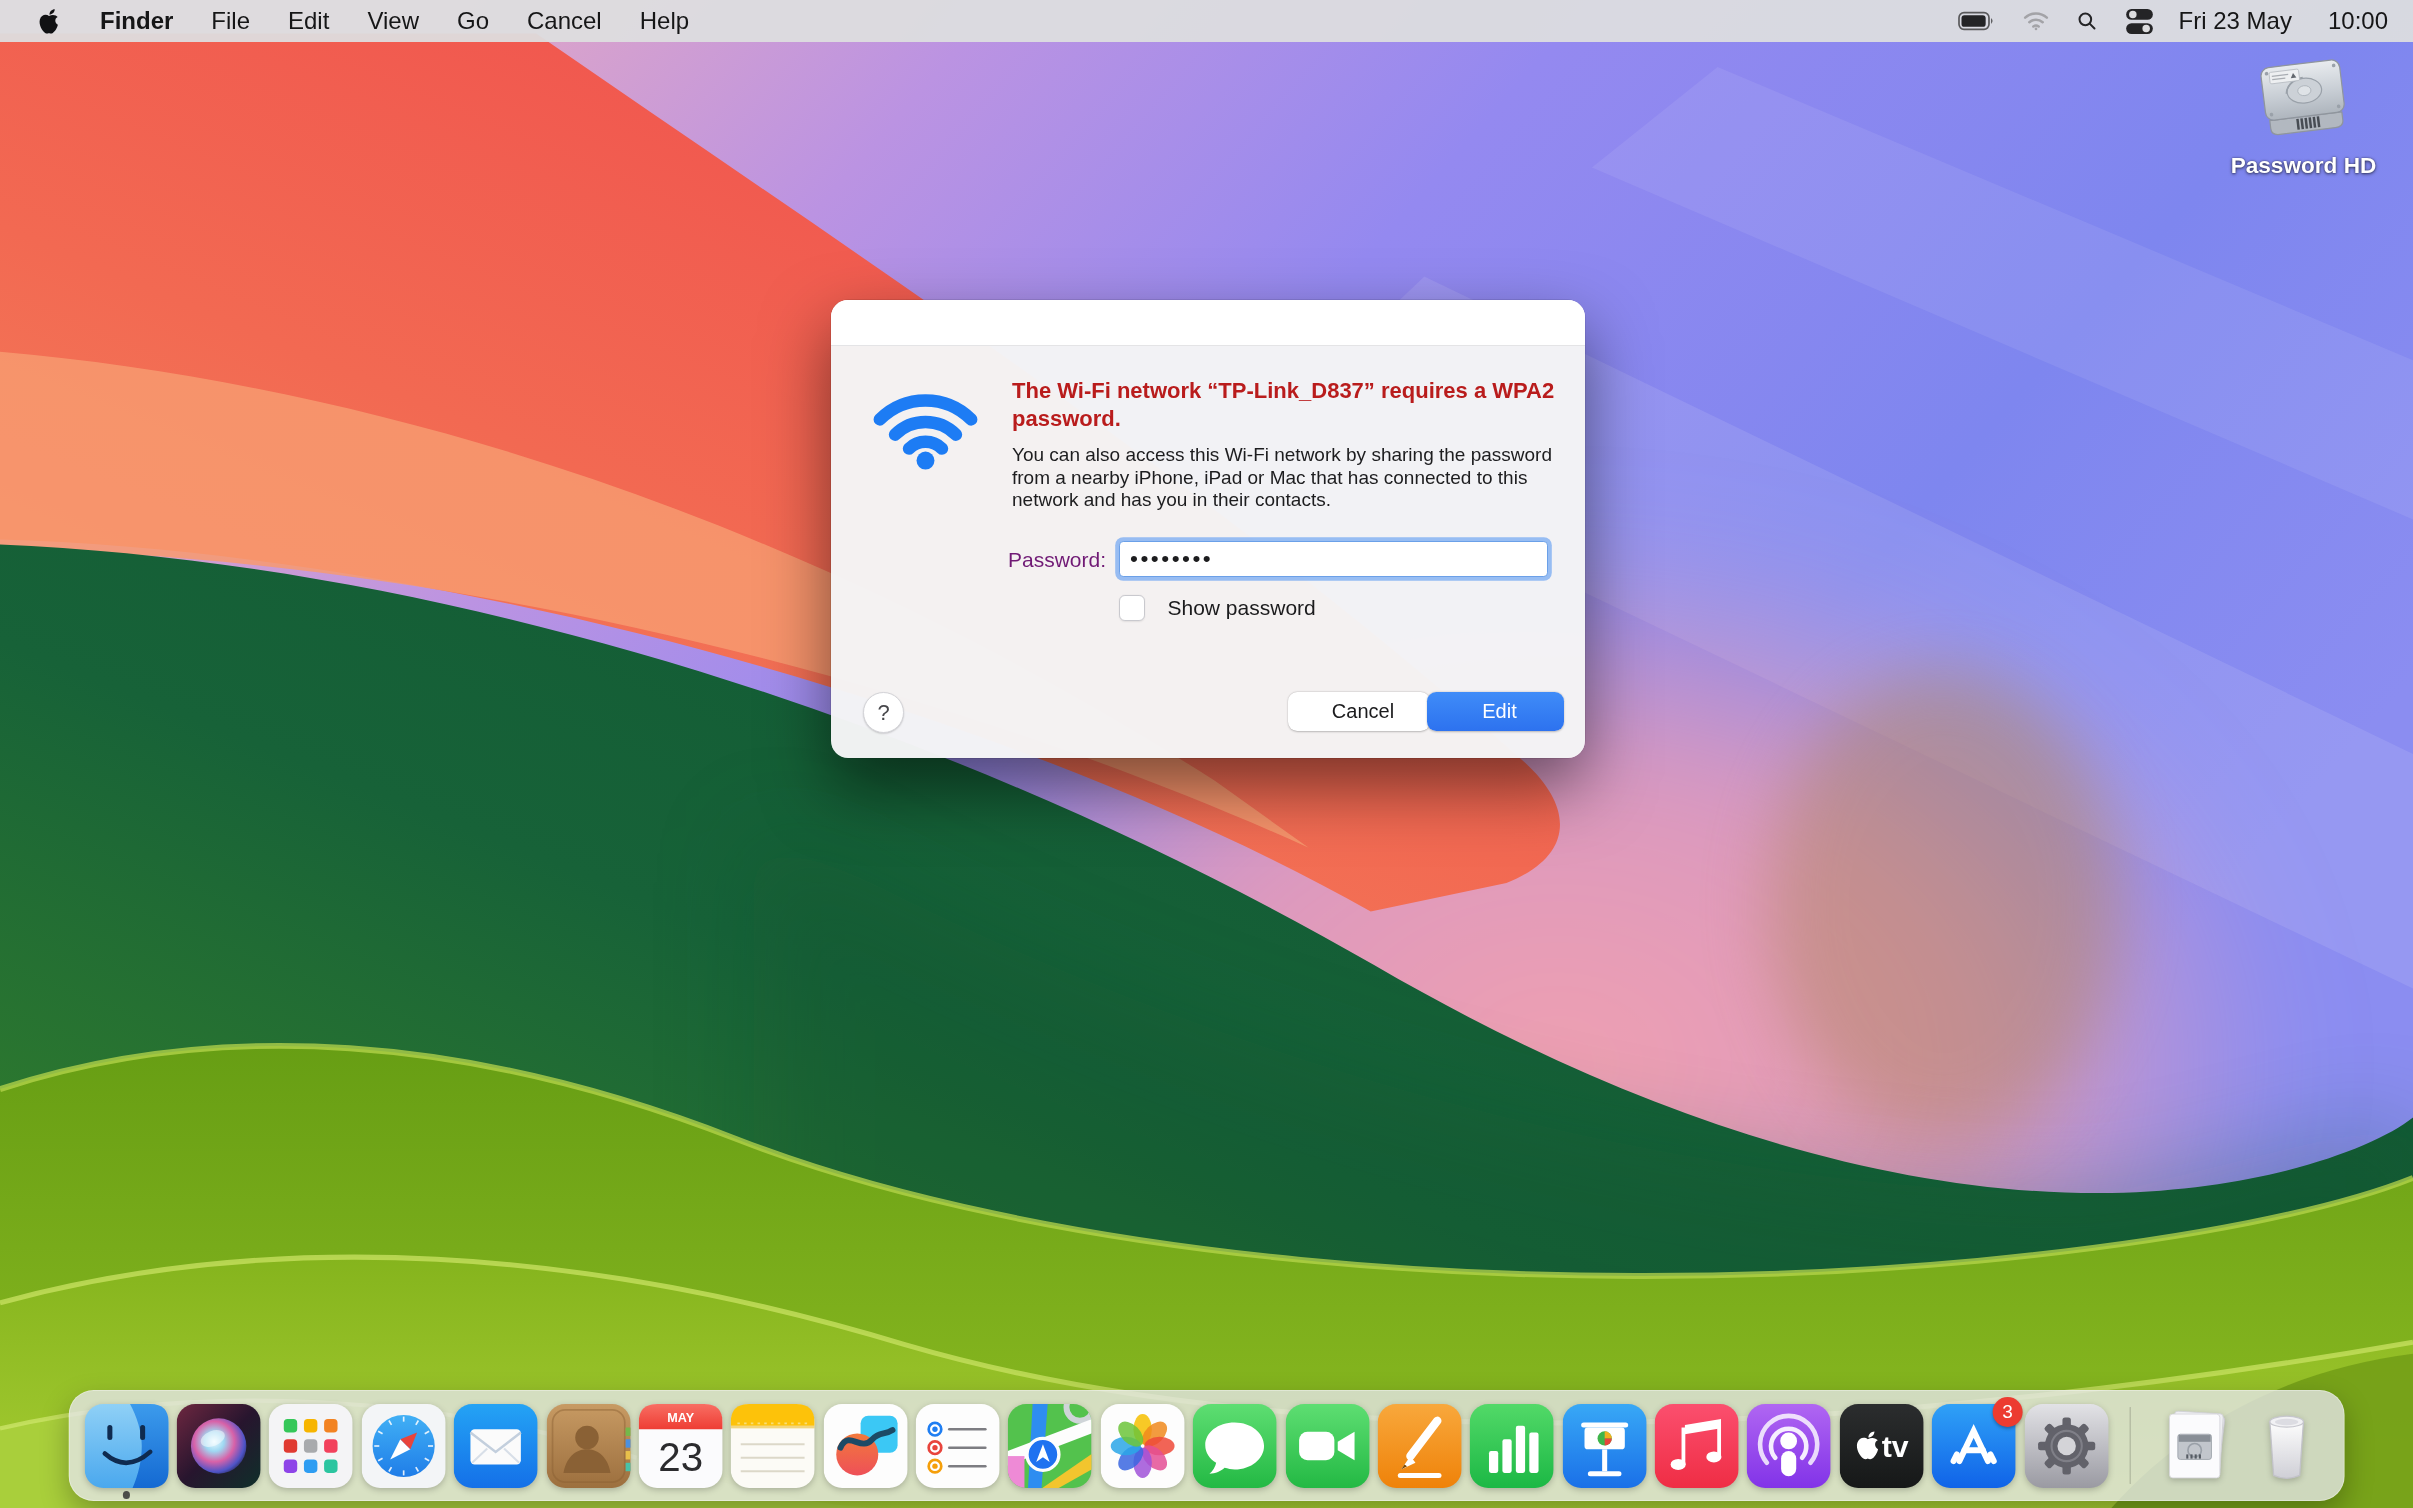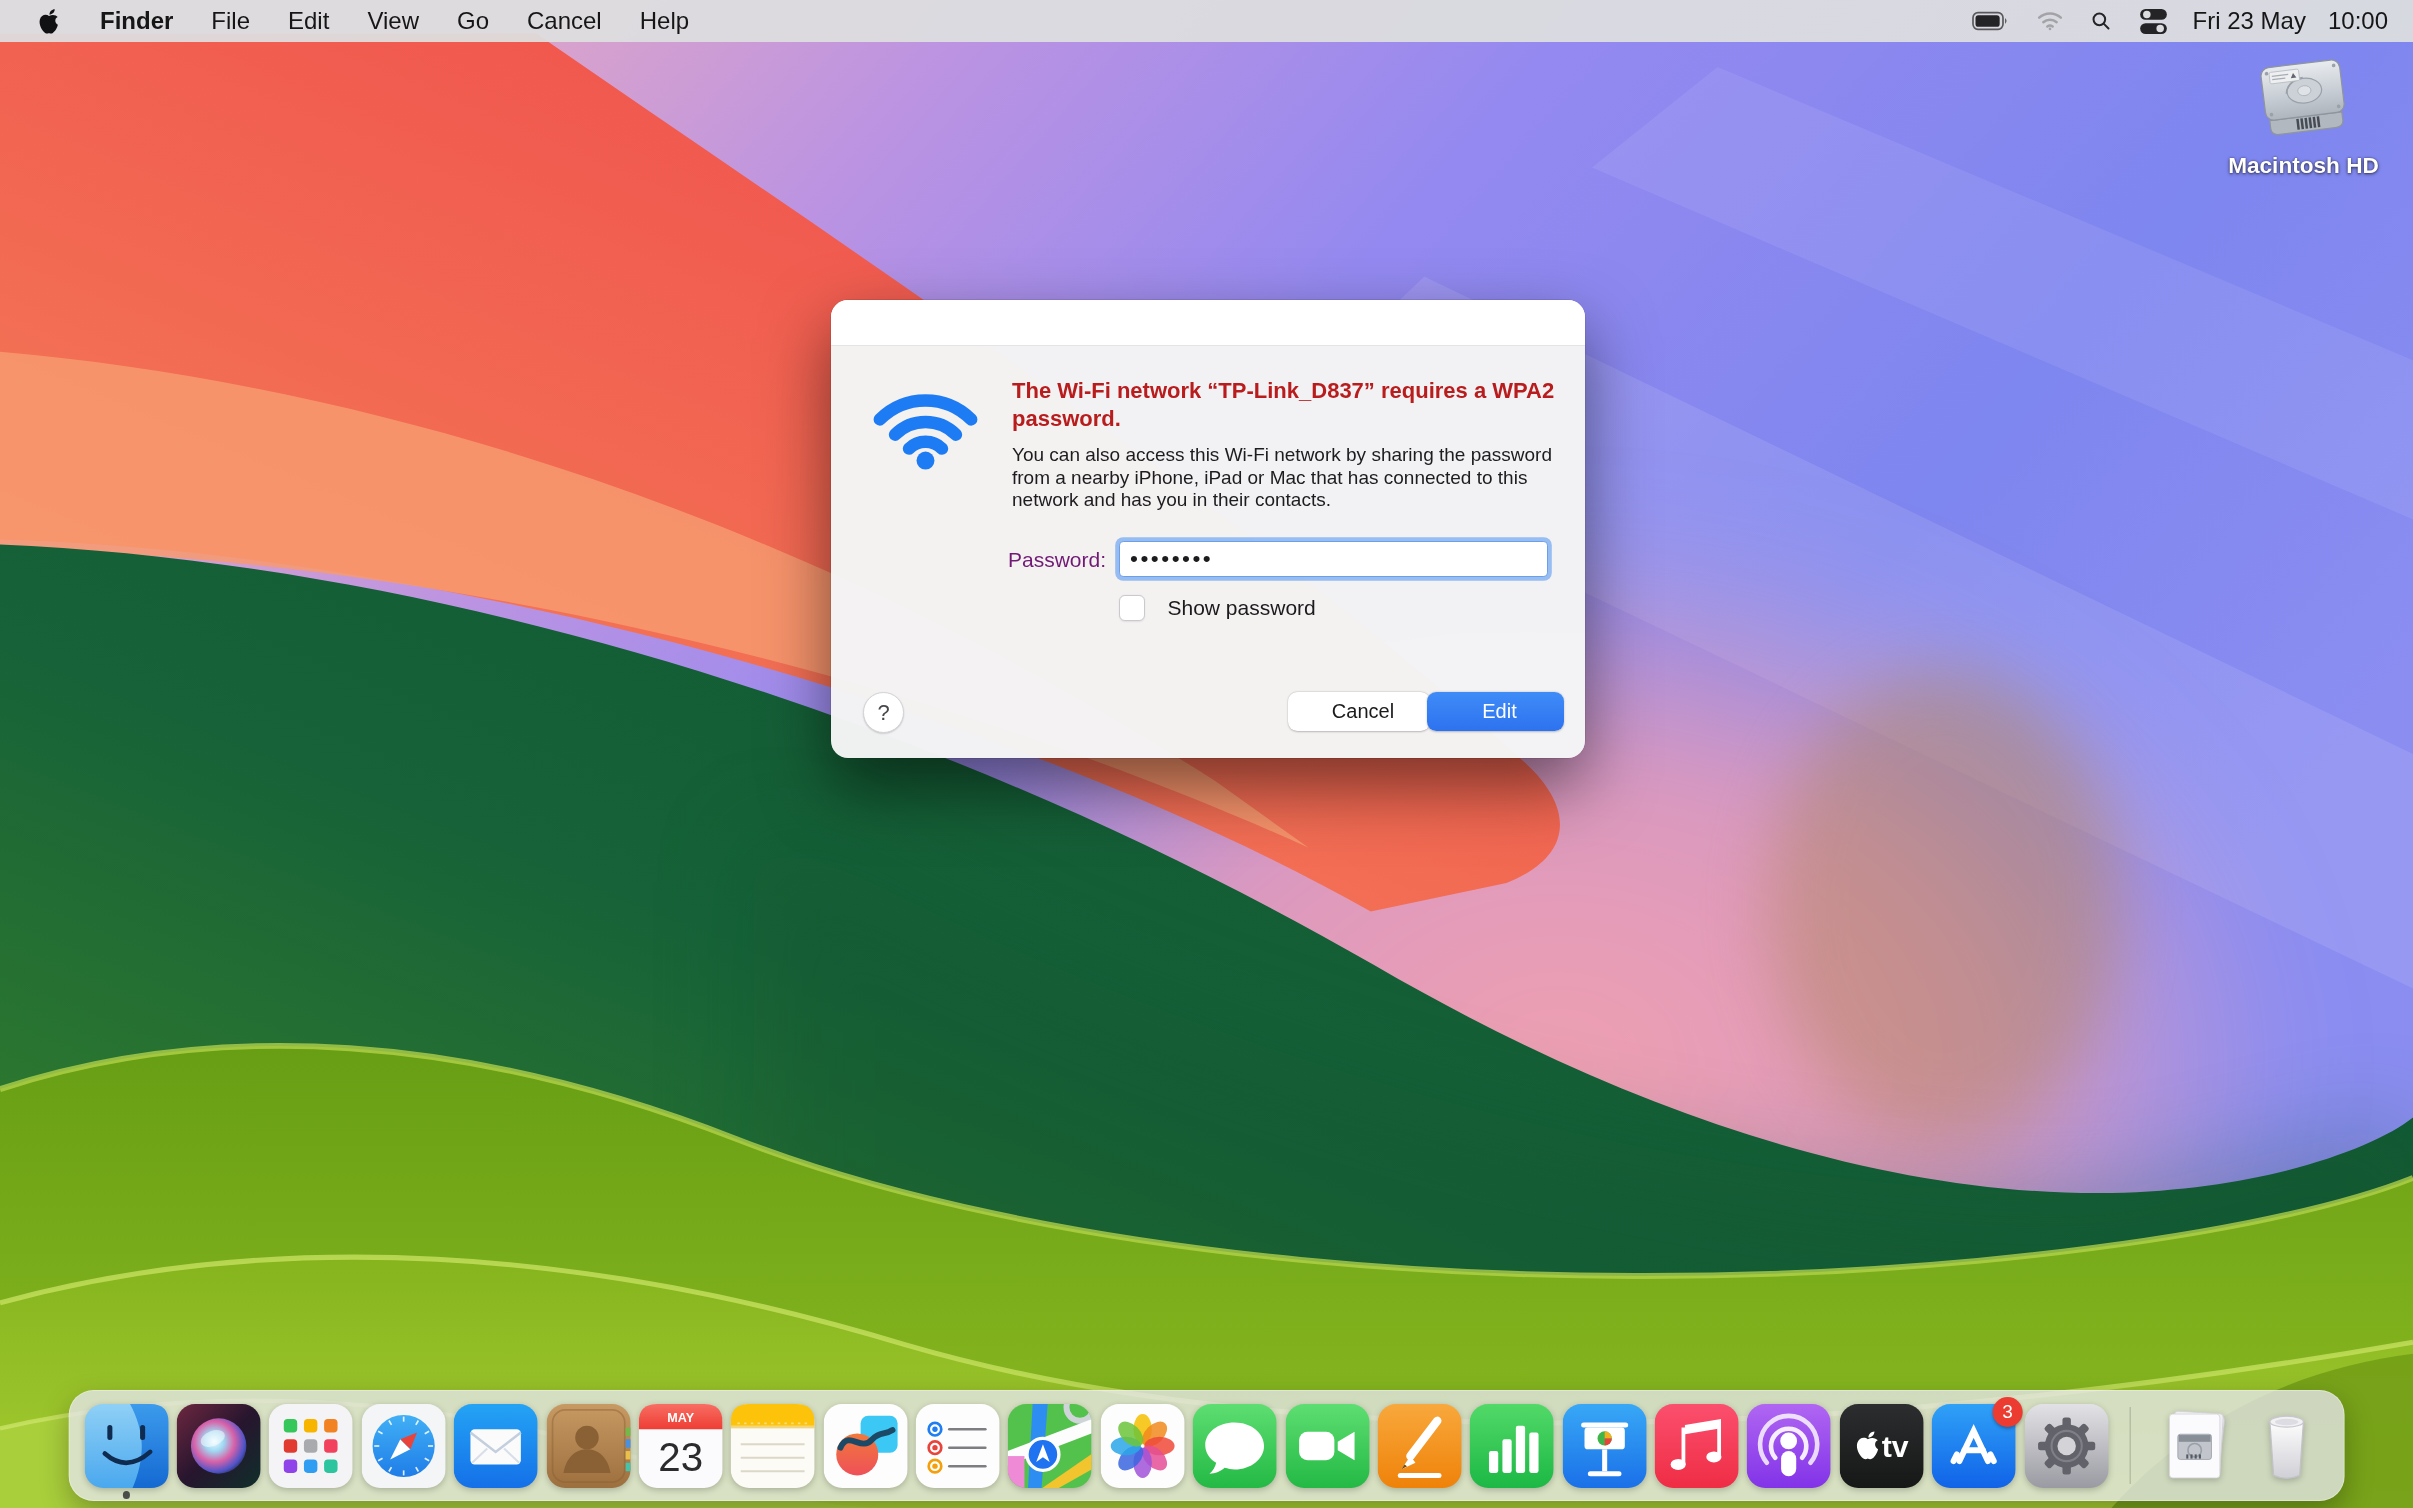--- a/index.html
+++ b/index.html
@@ -12,21 +12,21 @@
     background:rgba(221,222,223,0.94);display:flex;align-items:center;z-index:90;
     color:#161617;font-size:24px;}
   #menu-left{display:flex;align-items:center;height:100%;}
   .apple-wrap{padding:0 20px 0 37px;display:flex;align-items:center;}
   .apple-wrap svg{height:28.5px;width:24px;display:block;}
   .menu-item{padding:0 19px;height:100%;display:flex;align-items:center;}
   .menu-item.bold{font-weight:700;}
   #menu-right{margin-left:auto;display:flex;align-items:center;height:100%;}
   .status-ic{display:flex;align-items:center;padding:0 14.2px;height:100%;}
   .status-ic svg{display:block;}
-  #clock{display:flex;align-items:center;gap:22px;padding:0 25px 0 11.7px;}
+  #clock{display:flex;align-items:center;gap:36px;padding:0 25px 0 11.7px;}
 
   
   #desktop-icon{position:absolute;top:52px;right:34px;width:151px;z-index:10;
     display:flex;flex-direction:column;align-items:center;cursor:default;}
   #desktop-icon svg{width:104px;height:99px;}
   #desktop-icon .dlabel{margin-top:1.7px;color:#fff;font-weight:700;font-size:22.6px;
     text-shadow:0 0.8px 3.4px rgba(0,0,0,0.65),0 0 1.7px rgba(0,0,0,0.4);}
 
   
   #dialog{position:absolute;left:831px;top:300px;width:754px;height:458px;z-index:60;
@@ -220,21 +220,21 @@
         <rect x="22" y="20" width="36" height="14" rx="2" fill="#edeff1" stroke="#b8bcc2"></rect>
         <path d="M51 24 l3.4 6 h-6.8 Z" fill="#62676e"></path>
         <line x1="25" y1="25" x2="45" y2="25" stroke="#a8acb2" stroke-width="1.5"></line>
         <line x1="25" y1="29" x2="41" y2="29" stroke="#a8acb2" stroke-width="1.5"></line>
         <circle cx="19" cy="21" r="2.2" fill="#9aa1a9"></circle>
           <circle cx="101" cy="21" r="2.2" fill="#9aa1a9"></circle>
         <circle cx="19" cy="71" r="2.2" fill="#9aa1a9"></circle>
           <circle cx="101" cy="71" r="2.2" fill="#9aa1a9"></circle>
       </g>
     </svg>
-    <div class="dlabel">Macintosh HD</div>
+    <div class="dlabel">Password HD</div>
   </div>
 
   <div id="dialog">
     <div class="titlebar"></div>
 
     <svg class="dlg-icon" viewBox="0 0 120 105">
       <g fill="none" stroke="#1d7cf4" stroke-width="14" stroke-linecap="round">
         <path d="M9 44 A72 72 0 0 1 111 44"></path>
         <path d="M26 61 A48 48 0 0 1 94 61"></path>
         <path d="M41.6 76.6 A26 26 0 0 1 78.4 76.6"></path>

